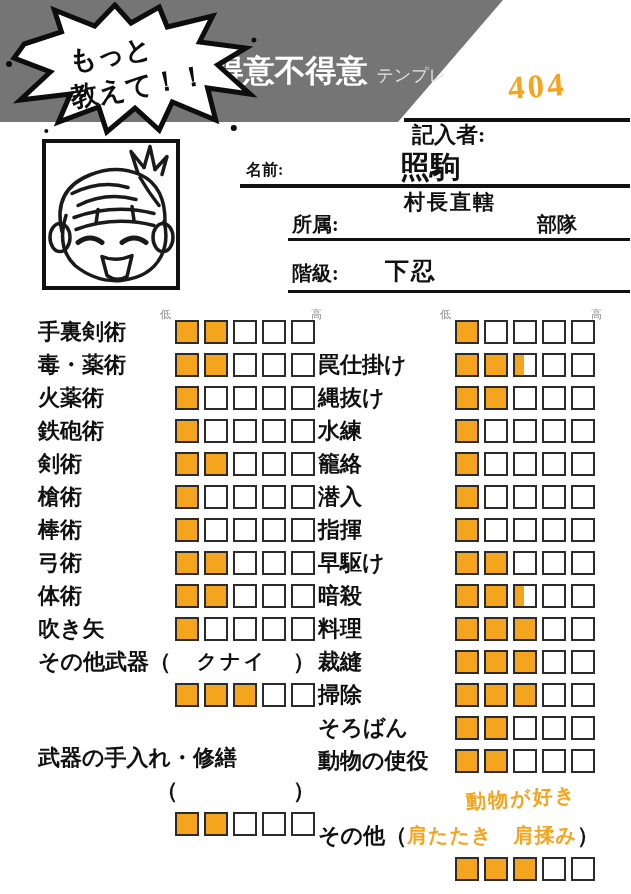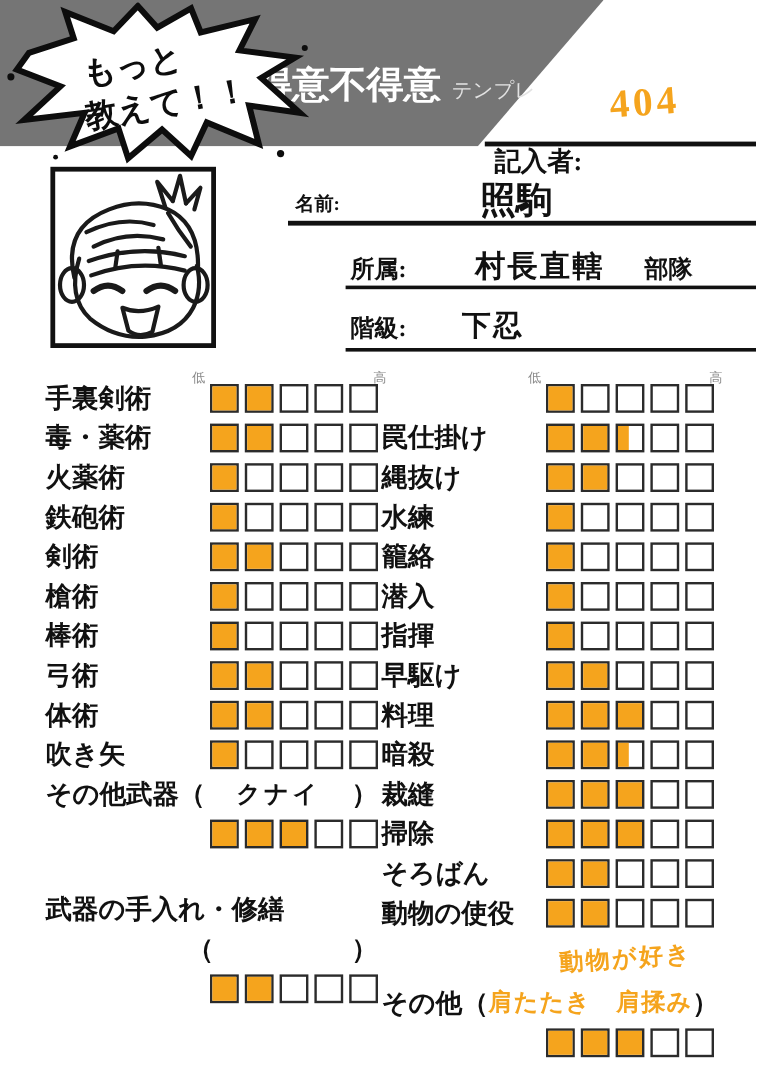--- a/index.html
+++ b/index.html
@@ -27,21 +27,21 @@
 
   
   .portrait { position:absolute; left:42px; top:139px; width:138px; height:151px;
               border:4px solid #111; background:#fff; }
   .portrait svg { width:100%; height:100%; }
   .fld { position:absolute; font-weight:bold; white-space:nowrap; }
   .name-label { left:246px; top:160px; font-size:16px; }
   .name-value { left:330px; top:147px; width:200px; font-size:30px; text-align:center; }
   .name-rule  { left:240px; top:184px; width:390px; height:4px; }
   .aff-label  { left:292px; top:211px; font-size:20px; }
-  .aff-value  { left:380px; top:205px; width:140px; font-size:25px; text-align:center; letter-spacing:2px; }
+  .aff-value  { left:380px; top:188px; width:140px; font-size:21px; text-align:center; letter-spacing:2px; }
   .aff-suffix { left:537px; top:211px; font-size:20px; }
   .aff-rule   { left:288px; top:238px; width:342px; height:3px; }
   .rank-label { left:292px; top:260px; font-size:20px; }
   .rank-value { left:385px; top:255px; font-size:24px; letter-spacing:2px; }
   .rank-rule  { left:288px; top:290px; width:342px; height:3px; }
 
   
   .col { position:absolute; top:315px; width:277px; }
   .col-left  { left:38px; }
   .col-right { left:318px; }
@@ -407,46 +407,46 @@
           </div>
           <div class="box">
             <div class="bfill" style="width: 100%;"></div>
           </div>
           <div class="box"></div>
           <div class="box"></div>
           <div class="box"></div>
         </div>
       </div>
       <div class="row skill">
+        <span class="lbl">暗殺</span>
+        <div class="boxes">
+          <div class="box">
+            <div class="bfill" style="width: 100%;"></div>
+          </div>
+          <div class="box">
+            <div class="bfill" style="width: 100%;"></div>
+          </div>
+          <div class="box">
+            <div class="bfill" style="width: 45%;"></div>
+          </div>
+          <div class="box"></div>
+          <div class="box"></div>
+        </div>
+      </div>
+      <div class="row skill">
         <span class="lbl">料理</span>
         <div class="boxes">
           <div class="box">
             <div class="bfill" style="width: 100%;"></div>
           </div>
           <div class="box">
             <div class="bfill" style="width: 100%;"></div>
           </div>
           <div class="box">
             <div class="bfill" style="width: 100%;"></div>
-          </div>
-          <div class="box"></div>
-          <div class="box"></div>
-        </div>
-      </div>
-      <div class="row skill">
-        <span class="lbl">暗殺</span>
-        <div class="boxes">
-          <div class="box">
-            <div class="bfill" style="width: 100%;"></div>
-          </div>
-          <div class="box">
-            <div class="bfill" style="width: 100%;"></div>
-          </div>
-          <div class="box">
-            <div class="bfill" style="width: 45%;"></div>
           </div>
           <div class="box"></div>
           <div class="box"></div>
         </div>
       </div>
       <div class="row skill">
         <span class="lbl">裁縫</span>
         <div class="boxes">
           <div class="box">
             <div class="bfill" style="width: 100%;"></div>

